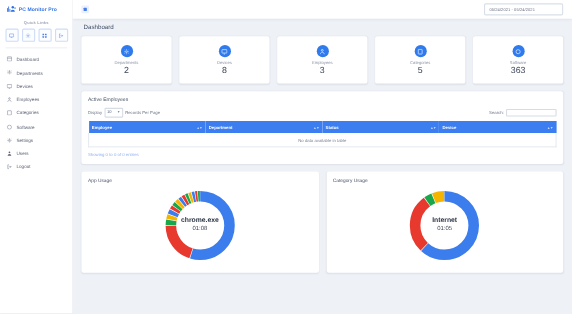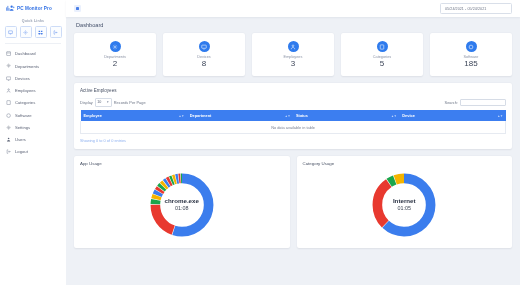--- a/index.html
+++ b/index.html
@@ -315,21 +315,21 @@
           <div class="stat-label">Categories</div>
           <div class="stat-value">5</div>
         </div>
         <div class="stat">
           <div class="stat-ic">
             <svg viewBox="0 0 24 24" fill="none" stroke="#fff" stroke-width="2.2">
               <circle cx="12" cy="12" r="7.5"></circle>
             </svg>
           </div>
           <div class="stat-label">Software</div>
-          <div class="stat-value">185</div>
+          <div class="stat-value">363</div>
         </div>
       </div>
 
       <div class="panel">
         <div class="panel-title">Active Employees</div>
         <div class="table-tools">
           <div class="display-wrap">
             <span>Display</span>
             <span class="select">
               <span>10</span>

